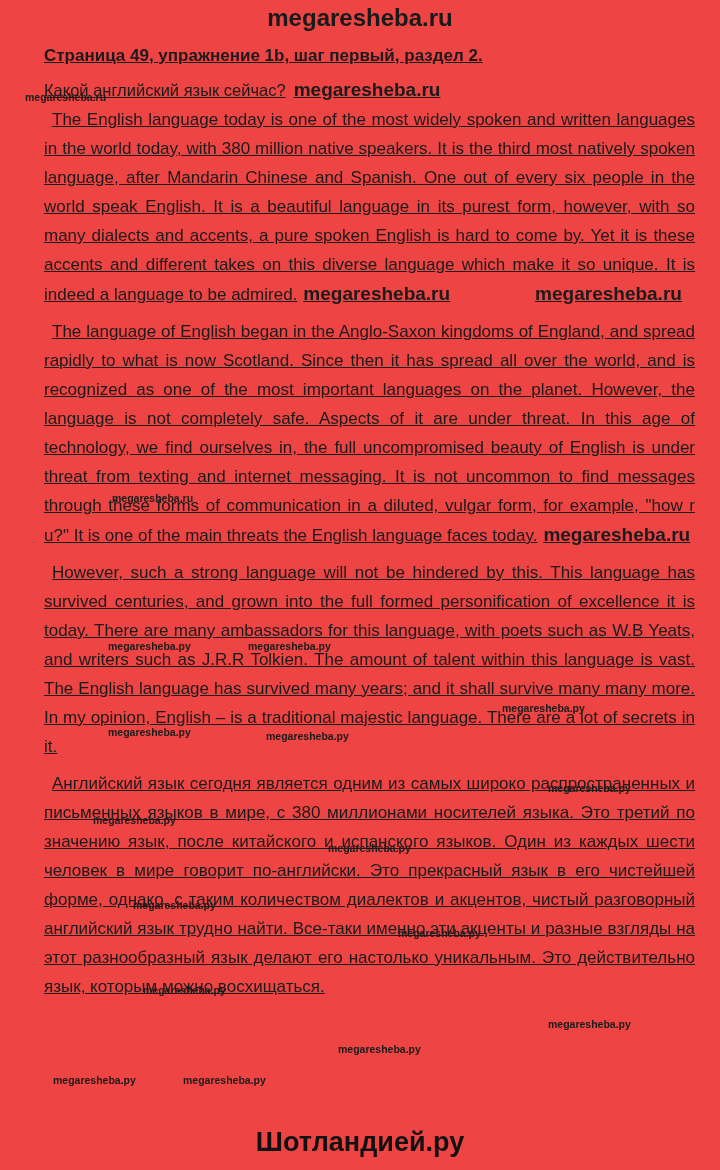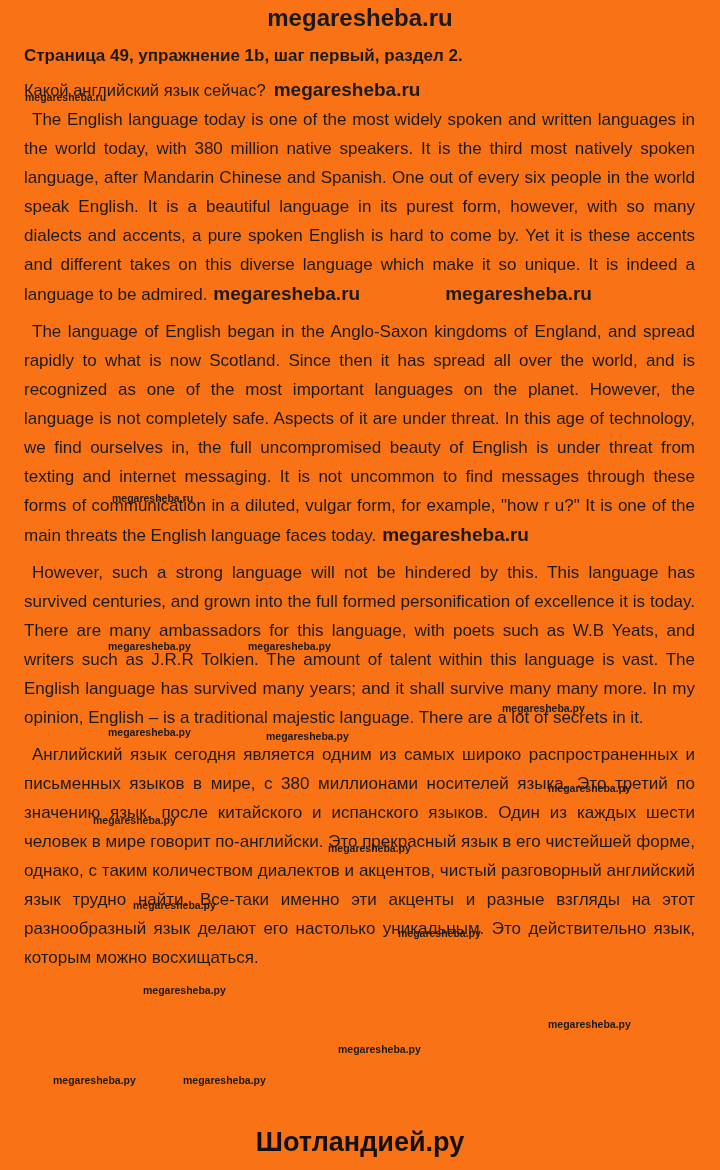--- a/index.html
+++ b/index.html
@@ -7,33 +7,34 @@
   body {
     width: 720px; height: 1170px;
     background: #ffffff;
     color: #1b1b1b;
     font-family: "Liberation Sans", sans-serif;
     overflow: hidden;
   }
   .page {
     position: relative;
     width: 720px; height: 1170px;
-    background: #f97316;
+    background: #ef4444;
     overflow: hidden;
   }
   .header-wm {
     margin: 0;
     padding-top: 4px;
     text-align: center;
     font-size: 24px;
     font-weight: bold;
     color: #1a1a1a;
   }
   .content {
-    padding: 14px 25px 0 24px;
+    padding: 14px 25px 0 44px;
+    text-decoration: underline;
   }
   .heading {
     margin: 0 0 11px 0;
     font-size: 17px;
     font-weight: bold;
   }
   .question-line {
     margin: 0 0 2px 0;
     font-size: 16.5px;
     line-height: 26px;

